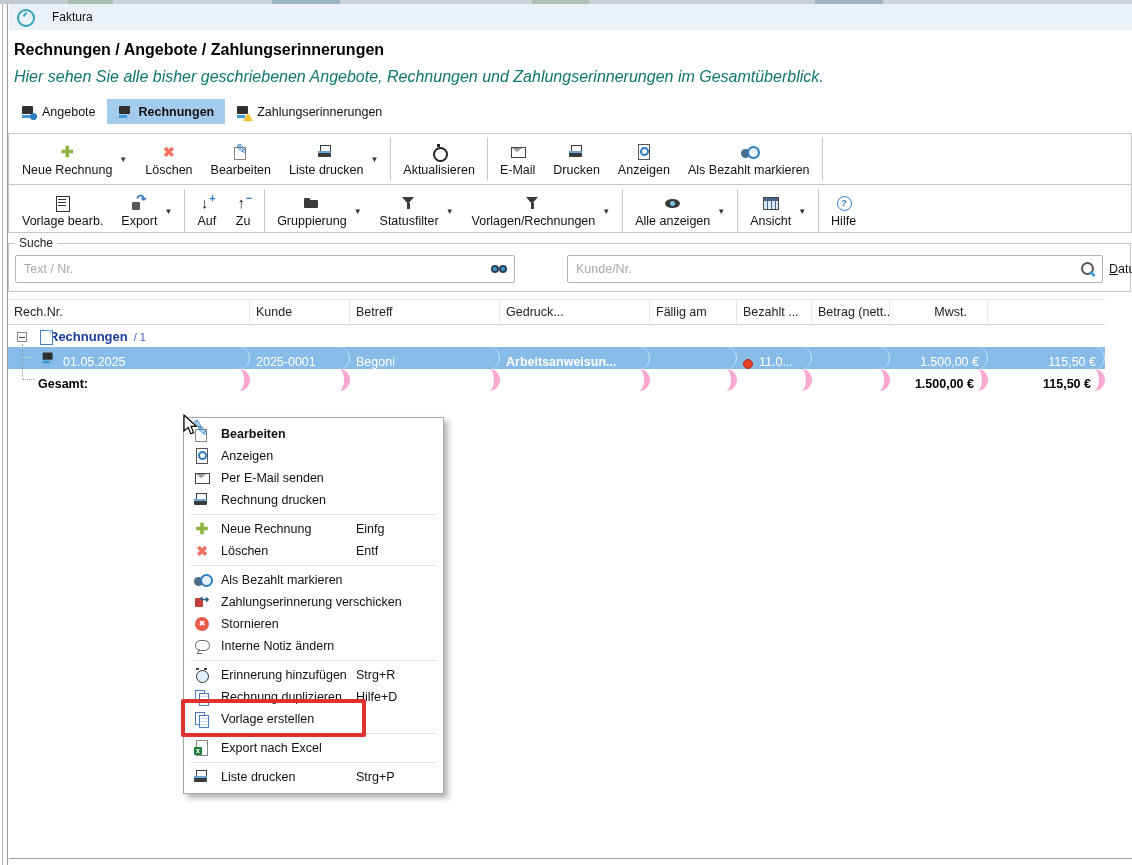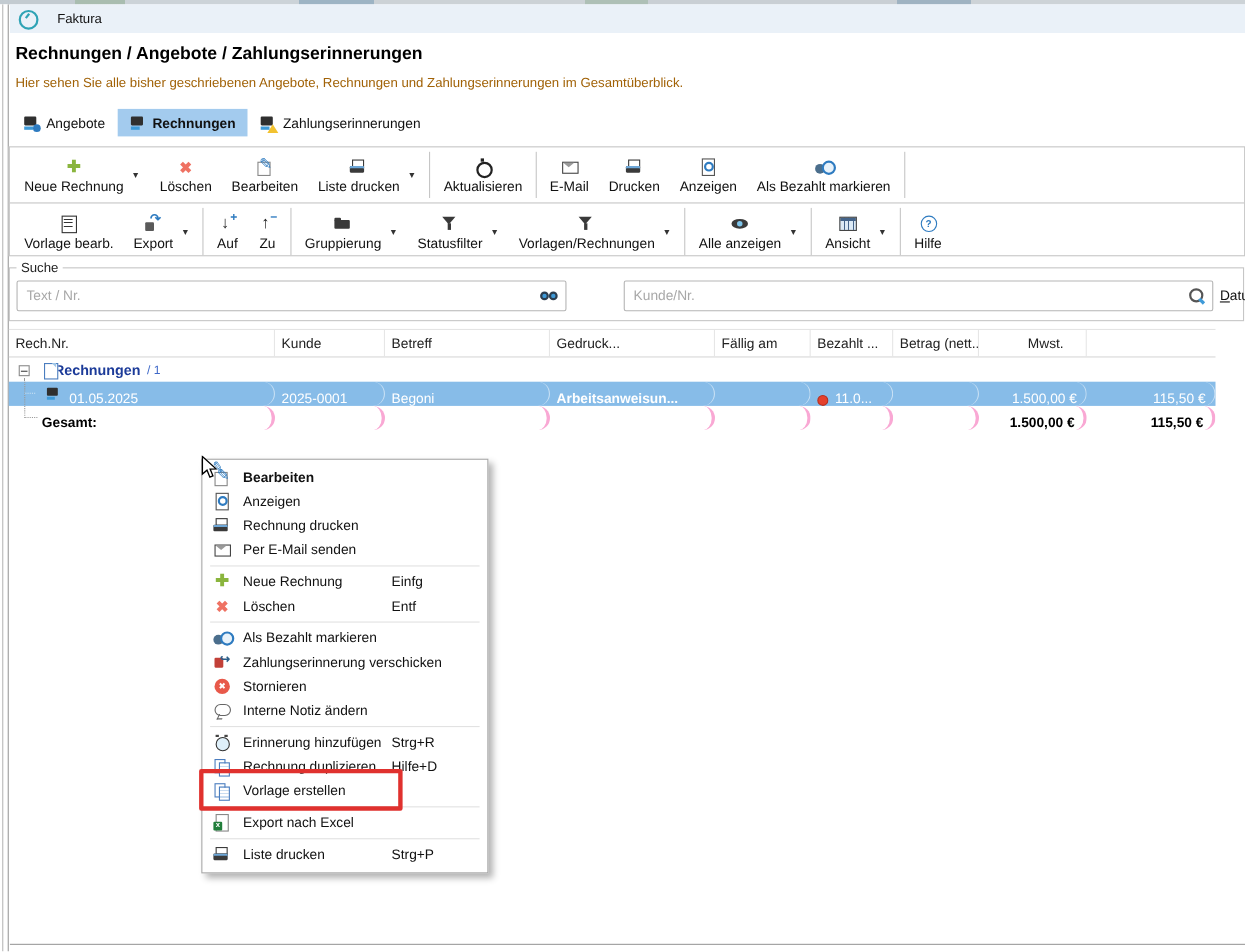--- a/index.html
+++ b/index.html
@@ -70,21 +70,21 @@
   .ic-inv::before{content:"";position:absolute;left:1px;top:2px;width:11px;height:8px;background:#2f2f2f;border-radius:1px;}
   .ic-inv::after{content:"";position:absolute;left:1px;top:11px;width:8px;height:3px;background:#3e9ad8;}
   .badge{position:absolute;display:block;}
   .badge-percent{right:-1px;bottom:0;width:7px;height:7px;border-radius:50%;background:#2e7bc0;}
   .badge-warn{right:-2px;bottom:-1px;border-left:5px solid transparent;border-right:5px solid transparent;border-bottom:8px solid #f2c230;}
   .ic-doc::before{content:"";position:absolute;left:2px;top:1px;width:11px;height:13px;border:1px solid #4a7dbf;background:#fff;}
   .ic-doc::after{content:"";position:absolute;left:9px;top:1px;border-left:4px solid transparent;border-top:4px solid #9fc6e8;}
 
   
   .page-title{position:absolute;left:14px;top:41px;font-size:16px;font-weight:bold;color:#000;}
-  .page-subtitle{position:absolute;left:14px;top:68px;font-size:12px;color:#a16207;}
+  .page-subtitle{position:absolute;left:14px;top:68px;font-size:16px;color:#0f766e;font-style:italic;}
 
   
   .tabstrip{position:absolute;left:10px;top:99px;height:25px;display:flex;align-items:stretch;}
   .tab{display:flex;align-items:center;gap:6px;padding:0 11px;font-size:12.5px;color:#111;cursor:default;}
   .tab.active{background:#a3cbee;font-weight:bold;}
 
   
   .toolbar{position:absolute;left:8px;top:133px;width:1124px;height:100px;border:1px solid #c6c6c6;background:#fff;}
   .tb-row{display:flex;align-items:stretch;height:51px;padding:0 4px;}
   .tb-row.first{border-bottom:1px solid #c6c6c6;}
@@ -121,21 +121,21 @@
   .tree-elbow1{position:absolute;left:23px;top:357px;width:9px;border-top:1px dotted #cfe4f4;z-index:3;}
   .tree-elbow2{position:absolute;left:23px;top:379px;width:11px;border-top:1px dotted #999;z-index:3;}
   .data-row{top:347px;height:22px;background:#87bce8;color:#fff;font-size:12.5px;}
   .td{display:flex;align-items:flex-end;padding-left:6px;border-right:1px solid rgba(255,255,255,.55);white-space:nowrap;overflow:hidden;border-radius:11px;}
   .td.right{justify-content:flex-end;padding-right:8px;}
   .td.bold{font-weight:bold;}
   .cell-date{padding-left:55px;}
   .row-inv-icon{position:absolute;left:33px;top:3px;transform:scale(.9);}
   .dot{width:10px;height:10px;border-radius:50%;background:#e5402c;border:1px solid #b83020;margin-right:6px;flex:0 0 auto;}
   .total-row{top:369px;height:22px;font-size:12.5px;color:#000;}
-  .total-row .td{border-right:3px solid #f9a8d4;color:#000;}
+  .total-row .td{border-right:6px solid #f9a8d4;color:#000;}
   .total-label{font-weight:bold;padding-left:30px;}
 
   
   .ctx{position:absolute;left:183px;top:417px;width:261px;background:#fff;border:1px solid #a8a8a8;box-shadow:4px 4px 6px rgba(0,0,0,.3);padding:5px 0;z-index:10;}
   .mi{position:relative;height:22px;display:flex;align-items:center;padding-left:9px;font-size:12.5px;color:#111;}
   .mi .ic{margin-right:10px;}
   .mi .sc{position:absolute;left:172px;font-size:12.5px;color:#111;}
   .mi.bold .lbl{font-weight:bold;}
   .msep{height:1px;background:#e2e2e2;margin:3px 7px;}
   .red-box{position:absolute;left:181px;top:699px;width:185px;height:38px;border:4px solid #e0312e;border-radius:2px;z-index:40;pointer-events:none;}
@@ -416,26 +416,26 @@
   <div class="mi bold">
       <i class="ic ic-edit"></i>
       <span class="lbl">Bearbeiten</span>
       <span class="sc"></span>
     </div>
   <div class="mi">
       <i class="ic ic-viewdoc"></i>
       <span class="lbl">Anzeigen</span>
     </div>
   <div class="mi">
+      <i class="ic ic-mail"></i>
+      <span class="lbl">Per E-Mail senden</span>
+    </div>
+  <div class="mi">
       <i class="ic ic-print"></i>
       <span class="lbl">Rechnung drucken</span>
-    </div>
-  <div class="mi">
-      <i class="ic ic-mail"></i>
-      <span class="lbl">Per E-Mail senden</span>
     </div>
   <div class="msep"></div>
   <div class="mi">
       <i class="ic ic-plus"></i>
       <span class="lbl">Neue Rechnung</span>
       <span class="sc">Einfg</span>
     </div>
   <div class="mi">
       <i class="ic ic-del"></i>
       <span class="lbl">Löschen</span>

